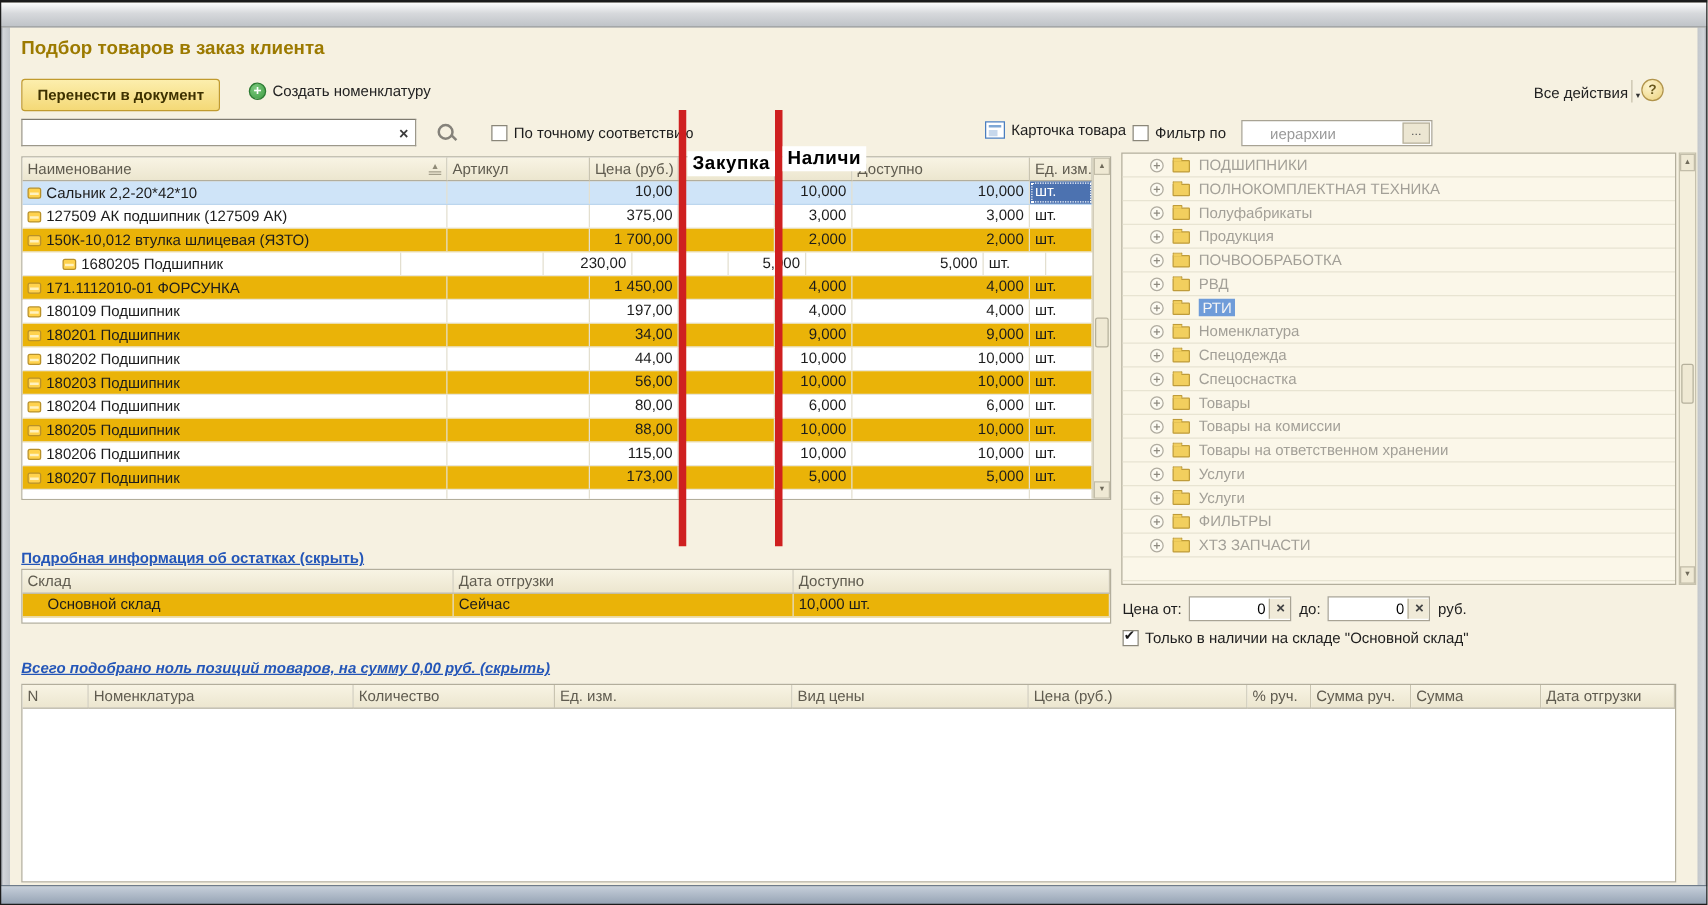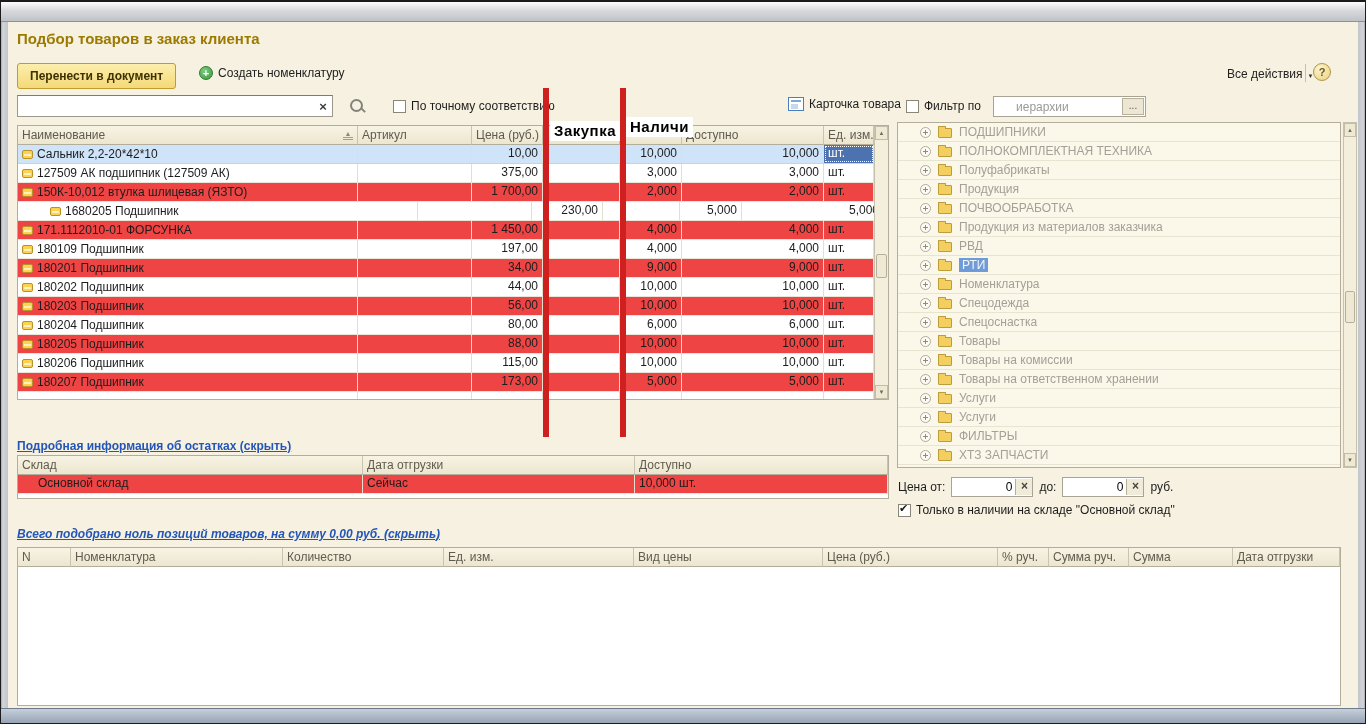--- a/index.html
+++ b/index.html
@@ -86,21 +86,21 @@
   #filter-combo .more{width:22px;height:17px;margin-right:1px;background:#ece6d2;border:1px solid #b6b09c;
     font-size:10px;color:#555;text-align:center;line-height:14px;}
 
   
   .tbl{position:absolute;background:#fff;border:1px solid #b3ae9c;overflow:hidden;}
   .thead{display:flex;height:19px;}
   .th{height:19px;background:linear-gradient(#f8f4e4,#ece6cf);border-right:1px solid #c9c4b0;
     border-bottom:1px solid #b3ae9c;font-size:12px;color:#5f5b4f;padding:0 4px;line-height:18px;
     white-space:nowrap;overflow:hidden;position:relative;flex:none;}
   .trow{display:flex;height:19px;border-bottom:1px solid #e9e6d9;background:#fff;}
-  .trow.alt{background:#ef4444;}
+  .trow.alt{background:#eab308;}
   .trow.sel{background:#cfe4f8;border-bottom-color:#bcd6ee;}
   .td{height:18px;border-right:1px solid #e3dfcf;font-size:12px;color:#1c1c1c;
     padding:0 4px;line-height:17px;white-space:nowrap;overflow:hidden;flex:none;}
   .td.num{text-align:right;}
   .td.name{display:flex;align-items:center;gap:4px;}
   .td.cellsel{background:#4c72b0;color:#fff;outline:1px dotted #fff;outline-offset:-2px;}
   .itemico{width:11px;height:9px;background:#ffd24d;border:1px solid #b8912a;border-radius:2px;flex:none;position:relative;}
   .itemico::before{content:"";position:absolute;left:1px;right:1px;top:3px;height:2px;background:#fff2c0;}
   .sorticon{position:absolute;right:4px;top:4px;width:10px;height:10px;font-size:7px;color:#8f8a77;
     border-bottom:3px double #a39e8a;line-height:7px;text-align:center;}
@@ -260,21 +260,21 @@
               <div class="nm">150К-10,012 втулка шлицевая (ЯЗТО)</div>
             </div>
             <div class="td" style="width: 114px;"></div>
             <div class="td num" style="width: 71px;">1 700,00</div>
             <div class="td" style="width: 77px;"></div>
             <div class="td num" style="width: 62px;">2,000</div>
             <div class="td num" style="width: 142px;">2,000</div>
             <div class="td unit" style="width: 50px;">шт.</div>
           </div>
           <div class="trow">
-            <div class="td name" style="width: 400px; padding-left: 32px;">
+            <div class="td name" style="width: 303px; padding-left: 32px;">
               <div class="itemico"></div>
               <div class="nm">1680205 Подшипник</div>
             </div>
             <div class="td" style="width: 114px;"></div>
             <div class="td num" style="width: 71px;">230,00</div>
             <div class="td" style="width: 77px;"></div>
             <div class="td num" style="width: 62px;">5,000</div>
             <div class="td num" style="width: 142px;">5,000</div>
             <div class="td unit" style="width: 50px;">шт.</div>
           </div>
@@ -459,25 +459,20 @@
           <div class="tlabel">Продукция</div>
         </div>
         <div class="titem">
           <div class="expander"></div>
           <div class="folder"></div>
           <div class="tlabel">ПОЧВООБРАБОТКА</div>
         </div>
         <div class="titem">
           <div class="expander"></div>
           <div class="folder"></div>
-          <div class="tlabel">Продукция из материалов заказчика</div>
-        </div>
-        <div class="titem">
-          <div class="expander"></div>
-          <div class="folder"></div>
           <div class="tlabel">РВД</div>
         </div>
         <div class="titem">
           <div class="expander"></div>
           <div class="folder"></div>
           <div class="tlabel tsel">РТИ</div>
         </div>
         <div class="titem">
           <div class="expander"></div>
           <div class="folder"></div>

